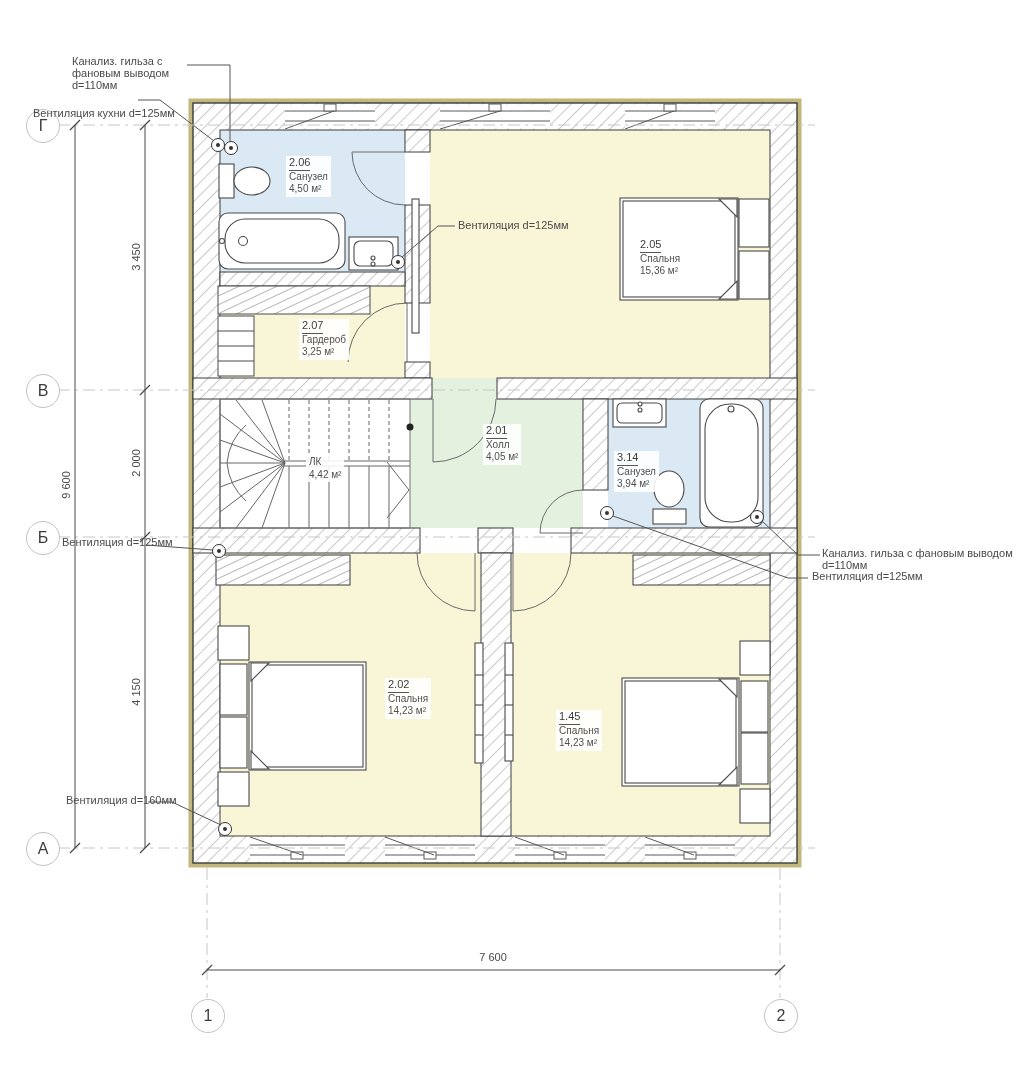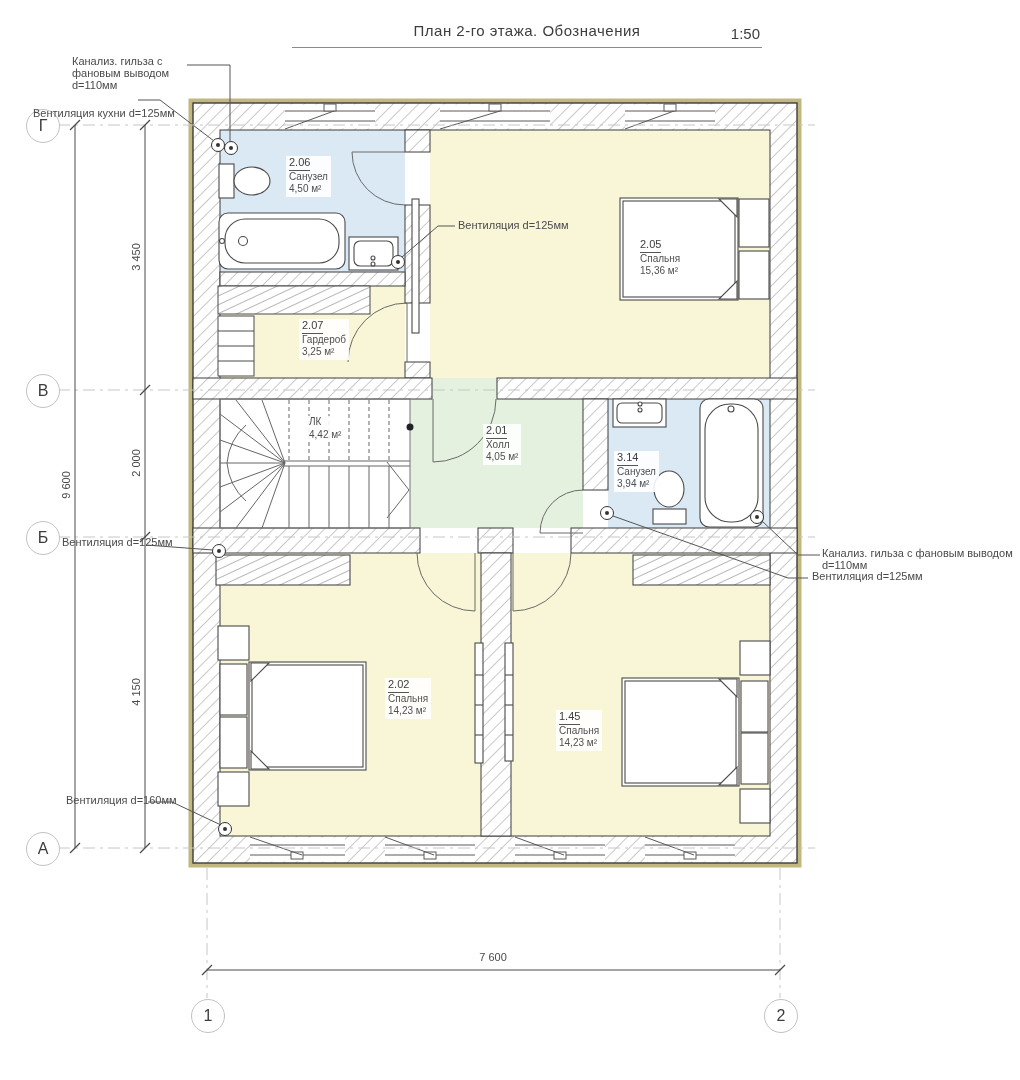--- a/index.html
+++ b/index.html
@@ -319,24 +319,20 @@
       <line x1="140" y1="130" x2="150" y2="120"></line>
           <line x1="140" y1="395" x2="150" y2="385"></line>
       <line x1="140" y1="542" x2="150" y2="532"></line>
           <line x1="140" y1="853" x2="150" y2="843"></line>
       <line x1="202" y1="975" x2="212" y2="965"></line>
           <line x1="775" y1="975" x2="785" y2="965"></line>
     </g>
   </g>
 </svg>
 
-<div class="title-bar">
-  <span class="title-text">План 2-го этажа. Обозначения</span>
-  <span class="title-scale">1:50</span>
-</div>
 
 <div class="bubble" style="left:26px;top:109px;">Г</div>
 <div class="bubble" style="left:26px;top:374px;">В</div>
 <div class="bubble" style="left:26px;top:521px;">Б</div>
 <div class="bubble" style="left:26px;top:832px;">А</div>
 <div class="bubble" style="left:191px;top:999px;">1</div>
 <div class="bubble" style="left:764px;top:999px;">2</div>
 
 <div class="dim vert" style="left:34px;top:479px;">9 600</div>
 <div class="dim vert" style="left:104px;top:251px;">3 450</div>
@@ -380,18 +376,18 @@
 <div class="rlabel" style="left:286px;top:156px;">
   <div class="rnum">2.06</div>
   <div>Санузел</div>
   <div>4,50 м²</div>
 </div>
 <div class="rlabel" style="left:299px;top:319px;">
   <div class="rnum">2.07</div>
   <div>Гардероб</div>
   <div>3,25 м²</div>
 </div>
-<div class="rlabel" style="left:306px;top:416px;">
+<div class="rlabel" style="left:306px;top:456px;">
   <div>ЛК</div>
   <div>4,42 м²</div>
 </div>
 
 </div>
 
 </body></html>

